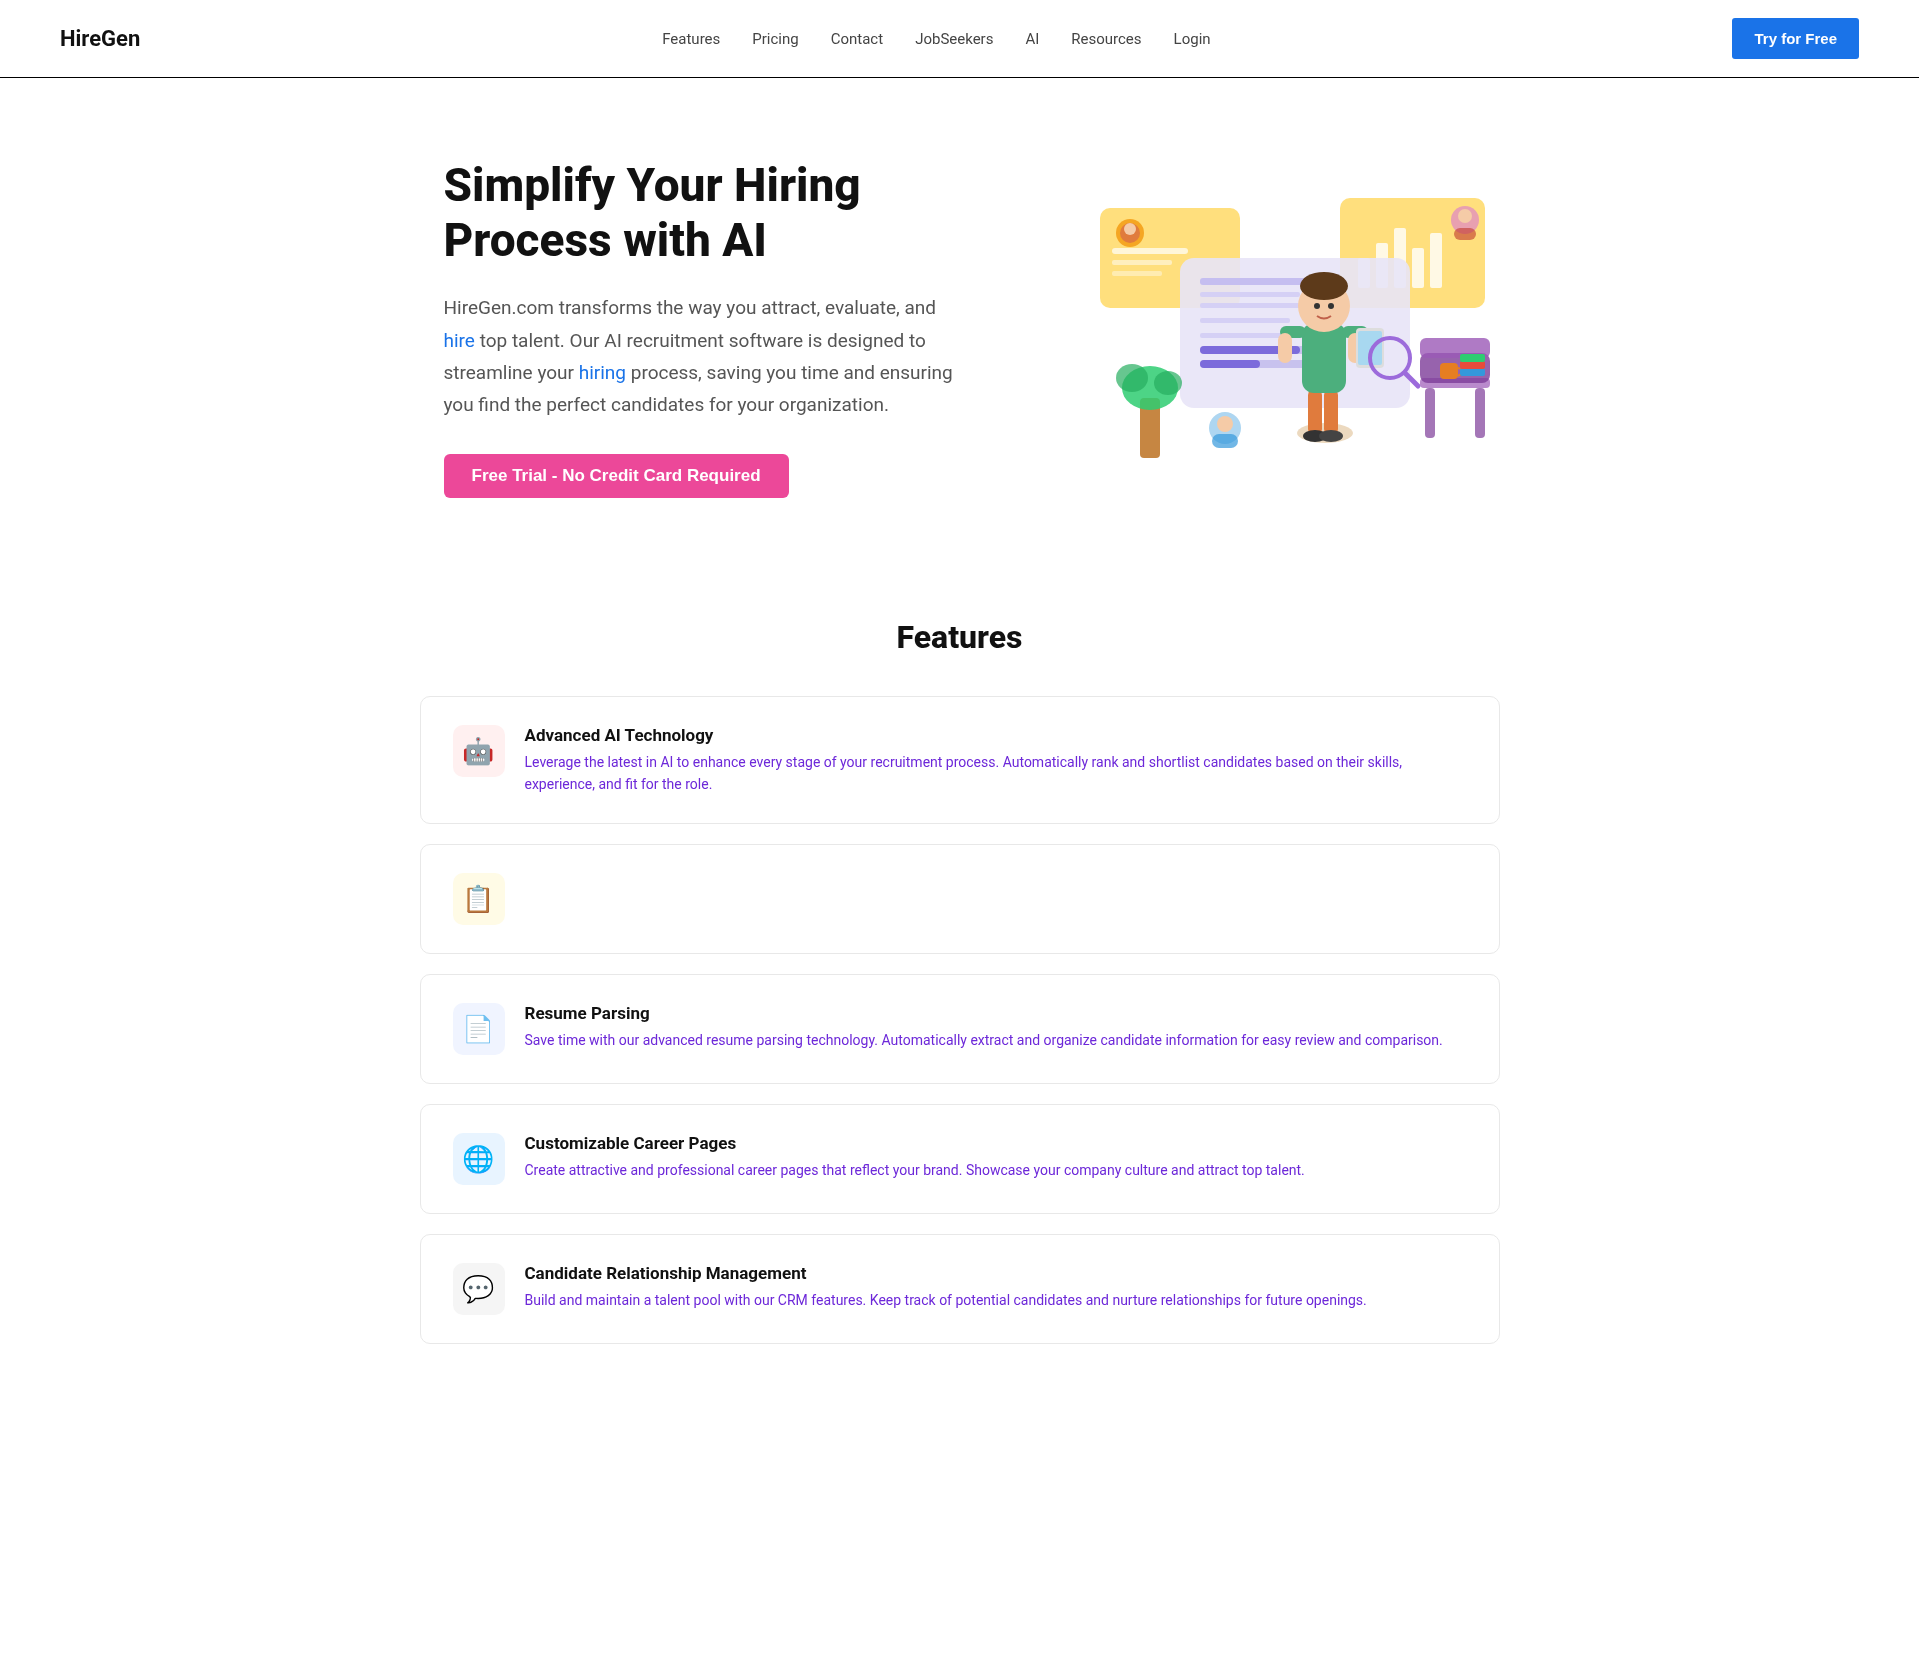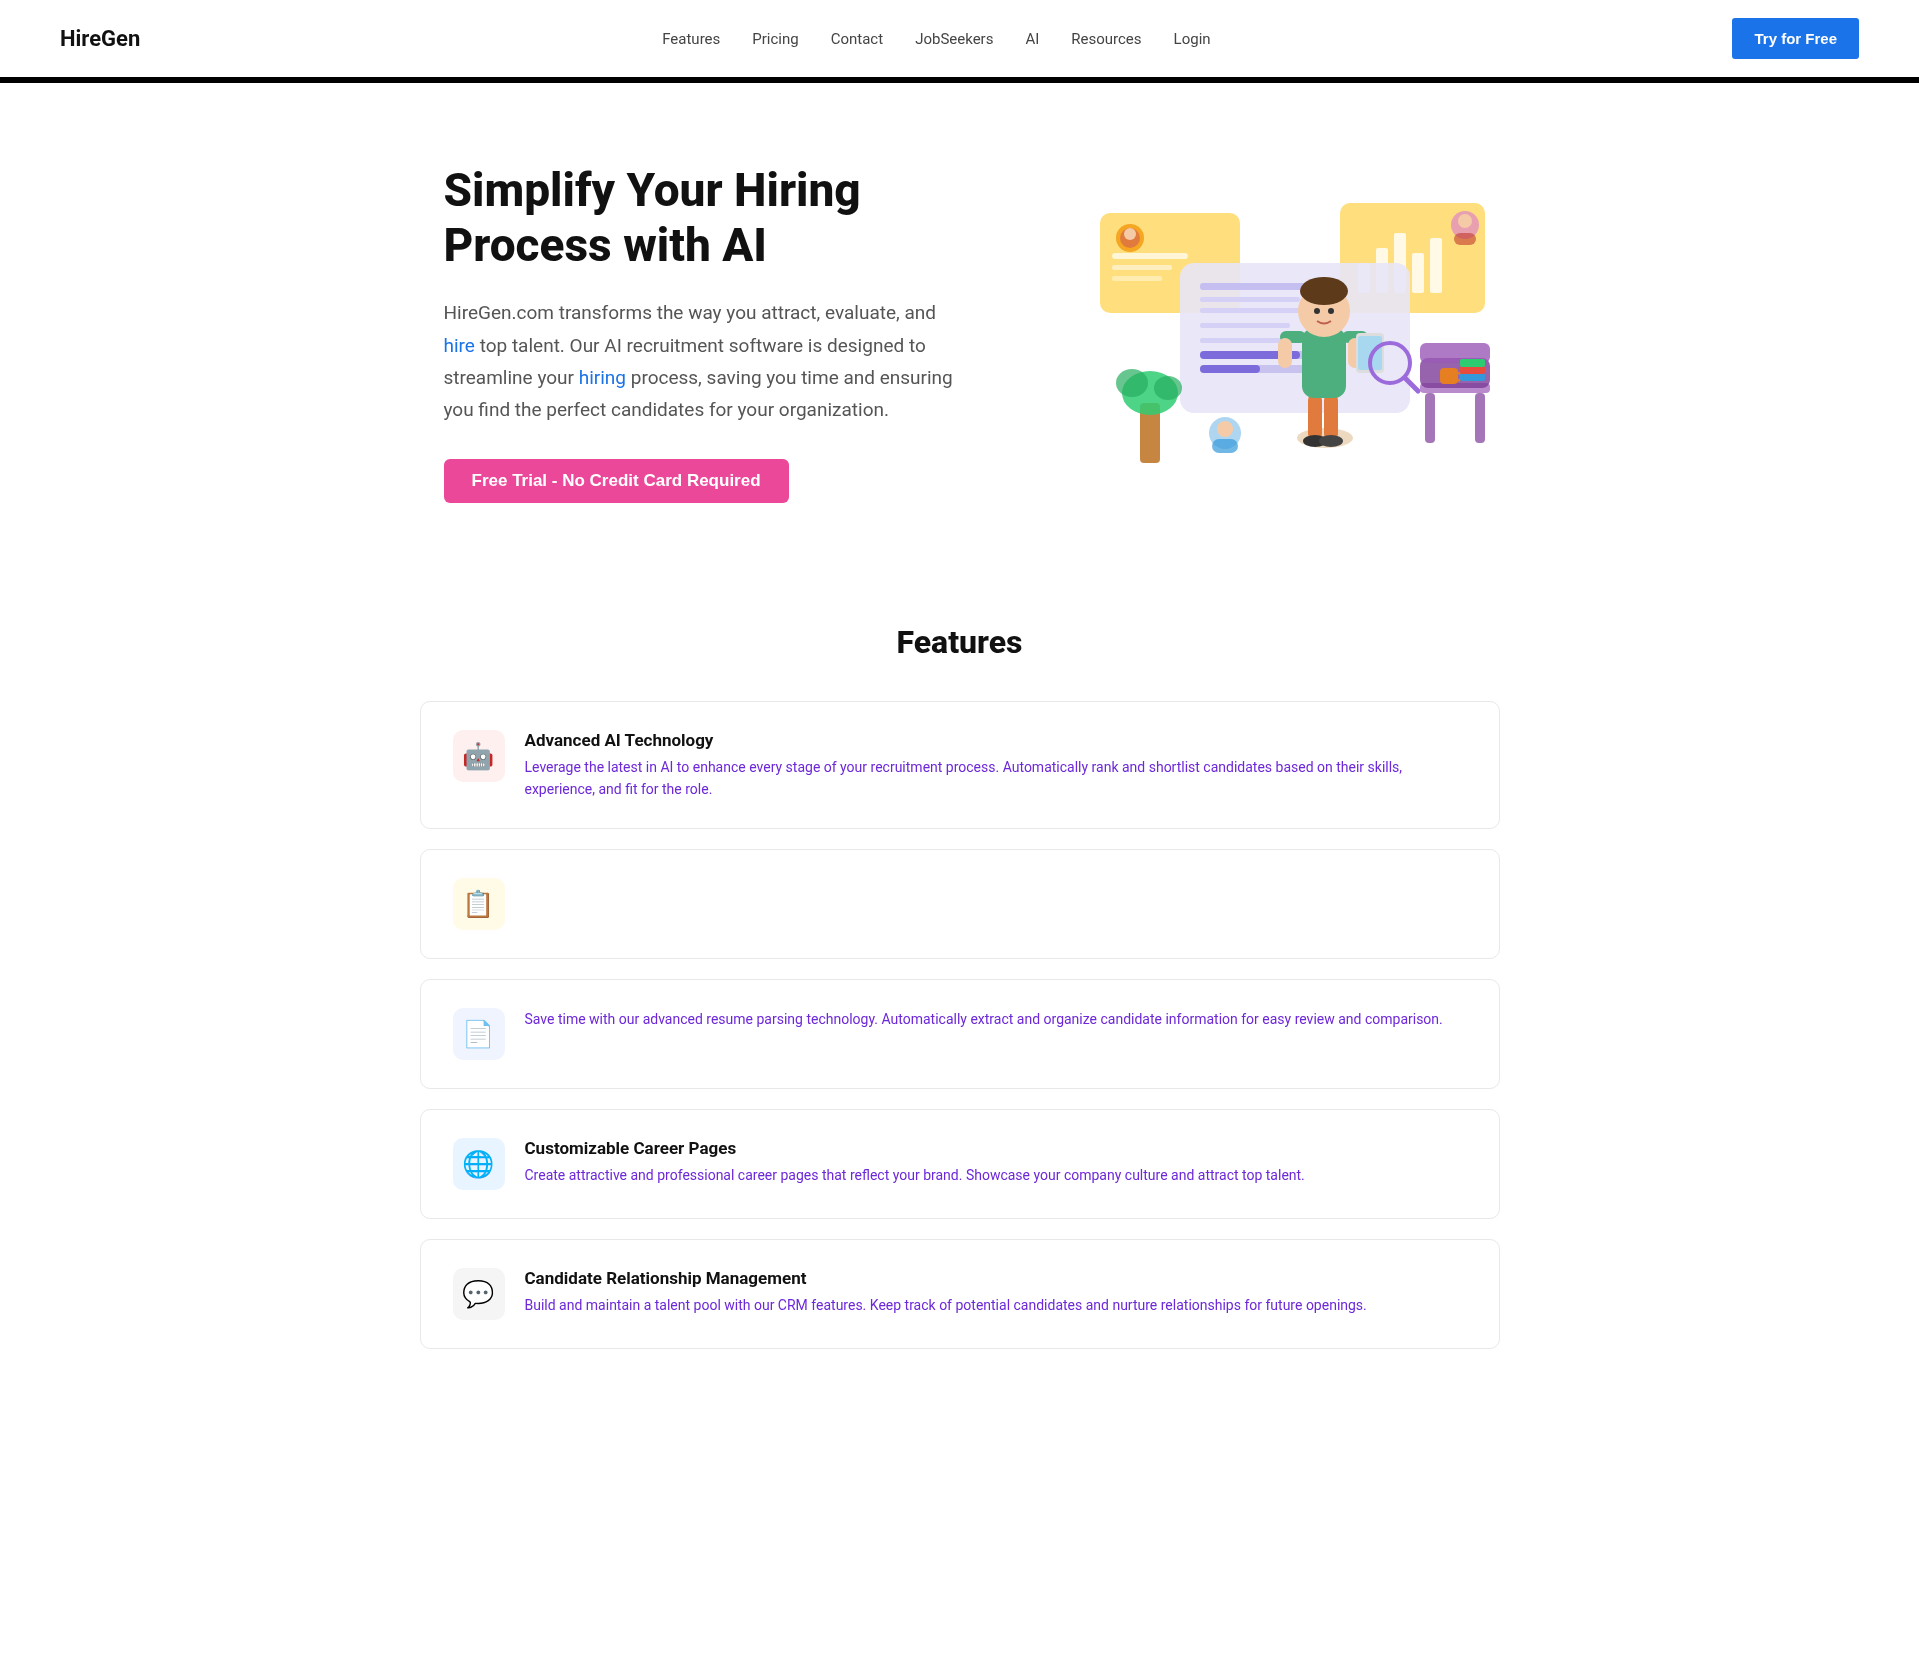--- a/index.html
+++ b/index.html
@@ -4,21 +4,21 @@
   <style>
     * { margin: 0; padding: 0; box-sizing: border-box; }
     body { font-family: -apple-system, BlinkMacSystemFont, 'Segoe UI', Roboto, sans-serif; color: #333; background: #fff; }
 
     
     .navbar {
       display: flex;
       align-items: center;
       justify-content: space-between;
       padding: 18px 60px;
-      border-bottom: 6px solid #000000;
+      border-bottom: 1px solid #000000;
       position: sticky;
       top: 0;
       background: #fff;
       z-index: 100;
     }
     .navbar-logo {
       font-size: 22px;
       font-weight: 700;
       color: #111;
     }
@@ -270,20 +270,21 @@
         </div>
       </div>
       <div class="feature-card">
         <div class="feature-icon" style="background: rgb(255, 251, 230);">📋</div>
         <div class="feature-content">
         </div>
       </div>
       <div class="feature-card">
         <div class="feature-icon" style="background: rgb(240, 244, 255);">📄</div>
         <div class="feature-content">
+          <div class="feature-name">Resume Parsing</div>
           <div class="feature-desc">Save time with our advanced resume parsing technology. Automatically extract and organize candidate information for easy review and comparison.</div>
         </div>
       </div>
       <div class="feature-card">
         <div class="feature-icon" style="background: rgb(232, 244, 255);">🌐</div>
         <div class="feature-content">
           <div class="feature-name">Customizable Career Pages</div>
           <div class="feature-desc">Create attractive and professional career pages that reflect your brand. Showcase your company culture and attract top talent.</div>
         </div>
       </div>

